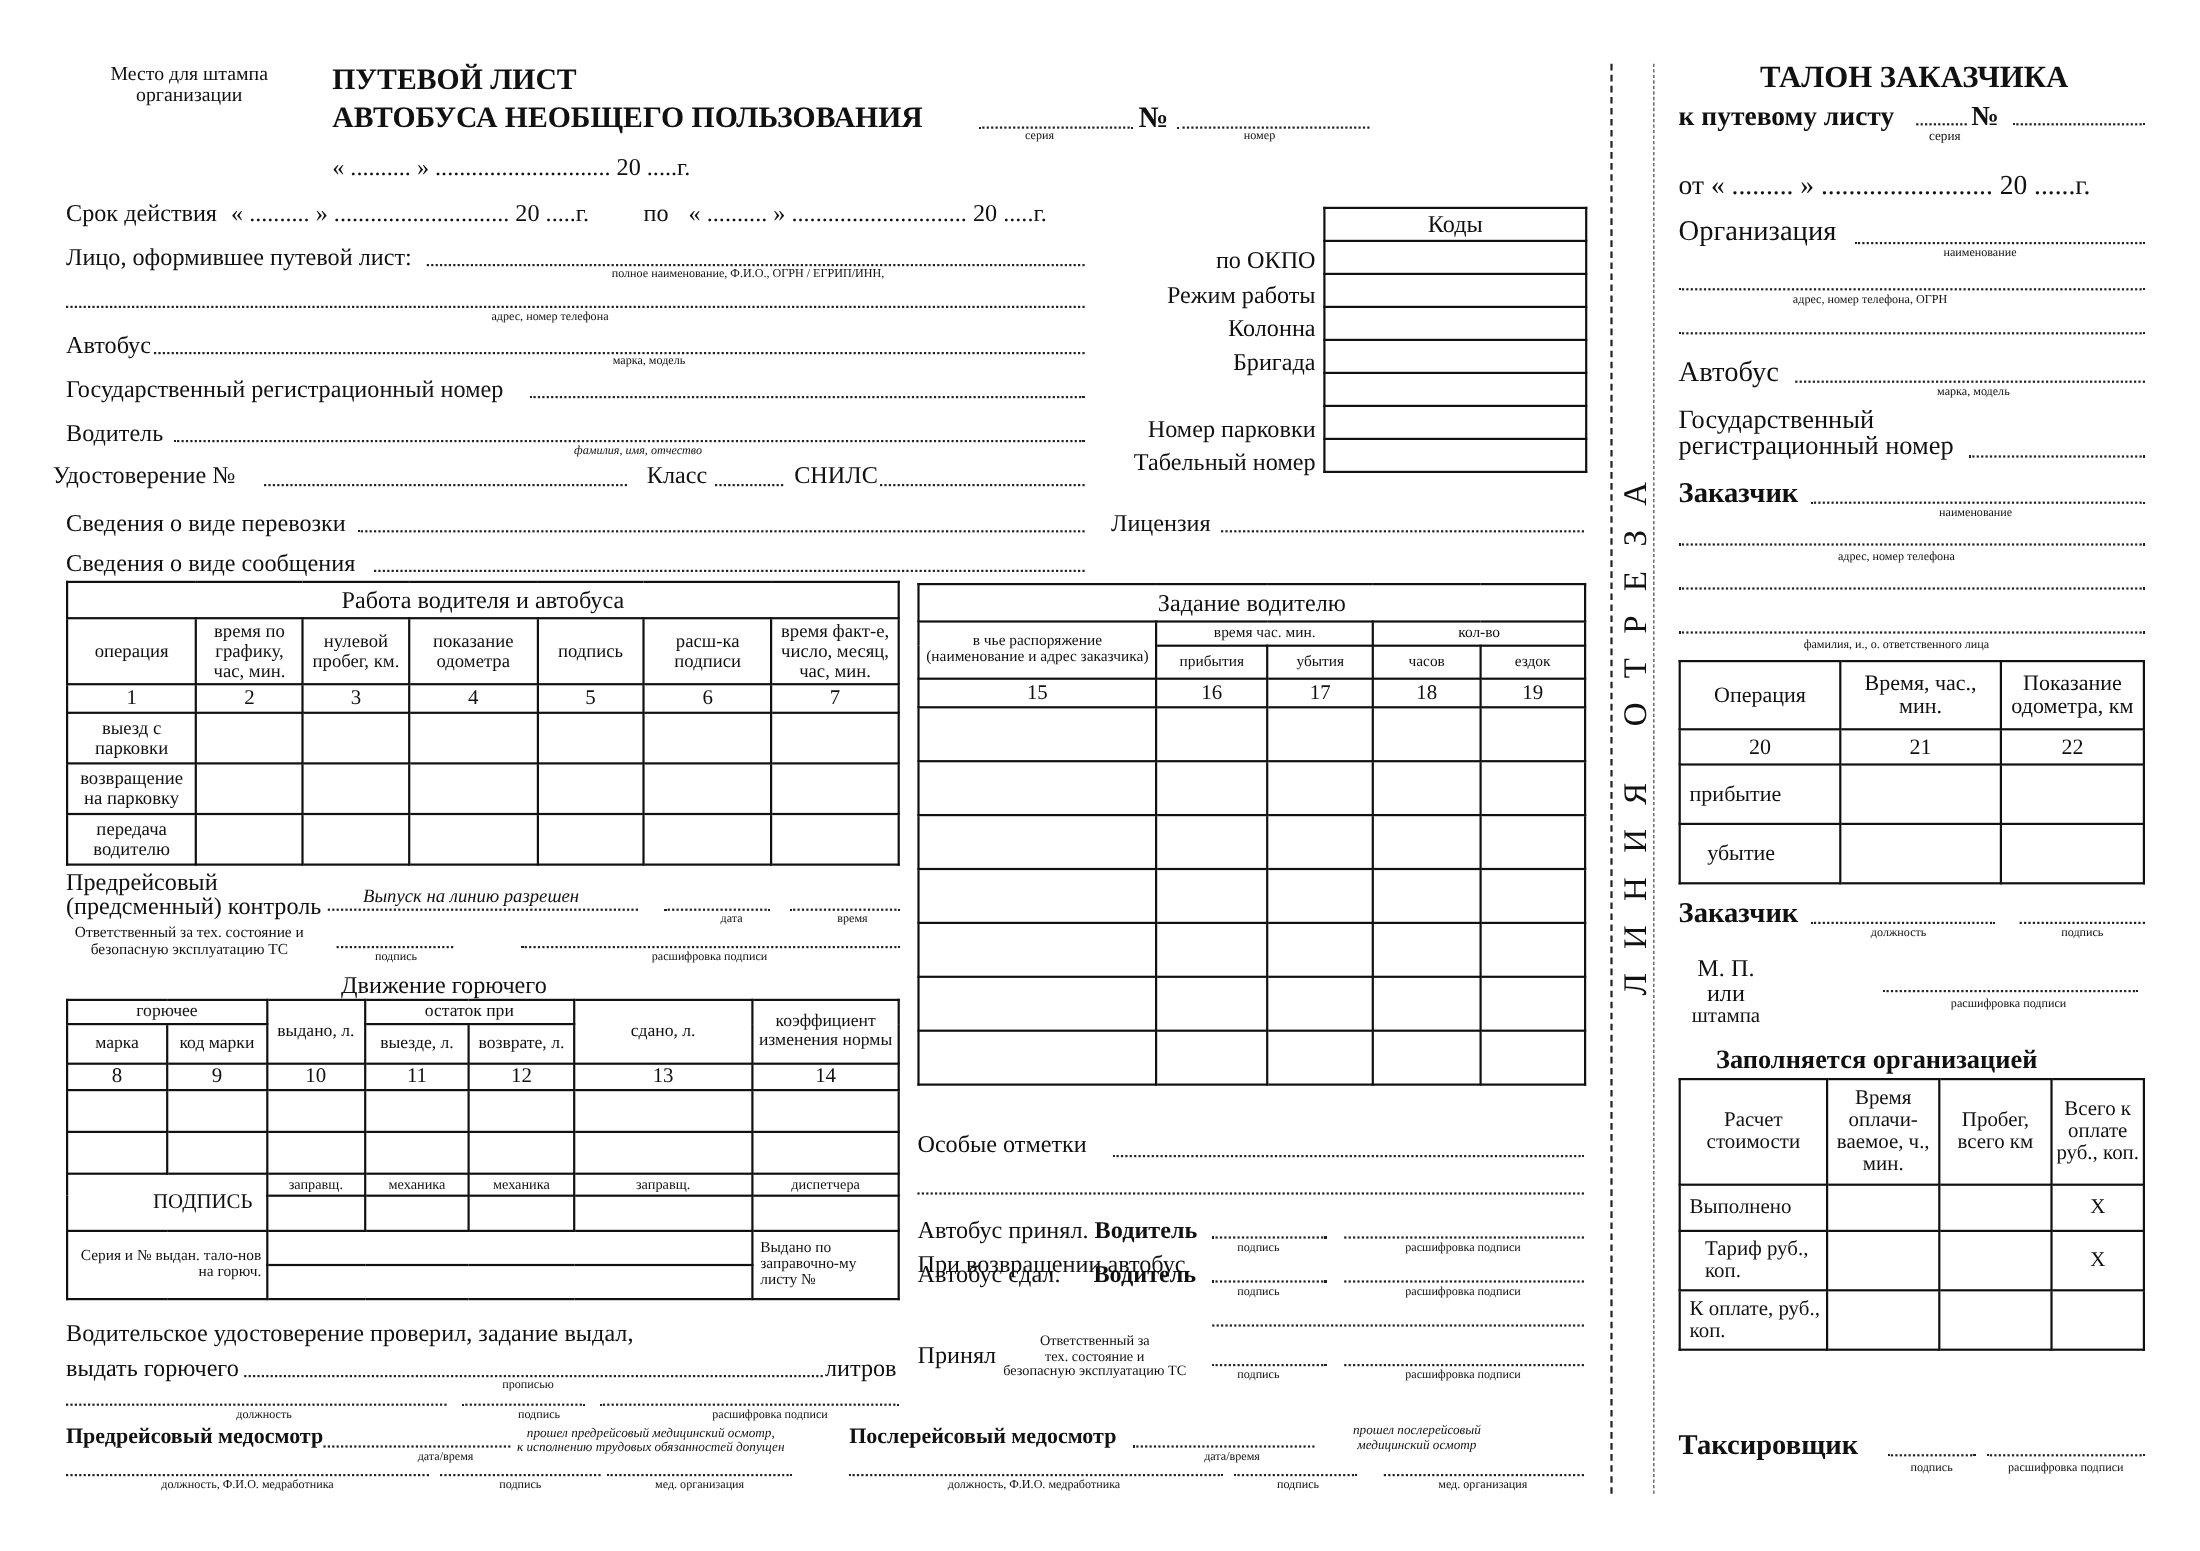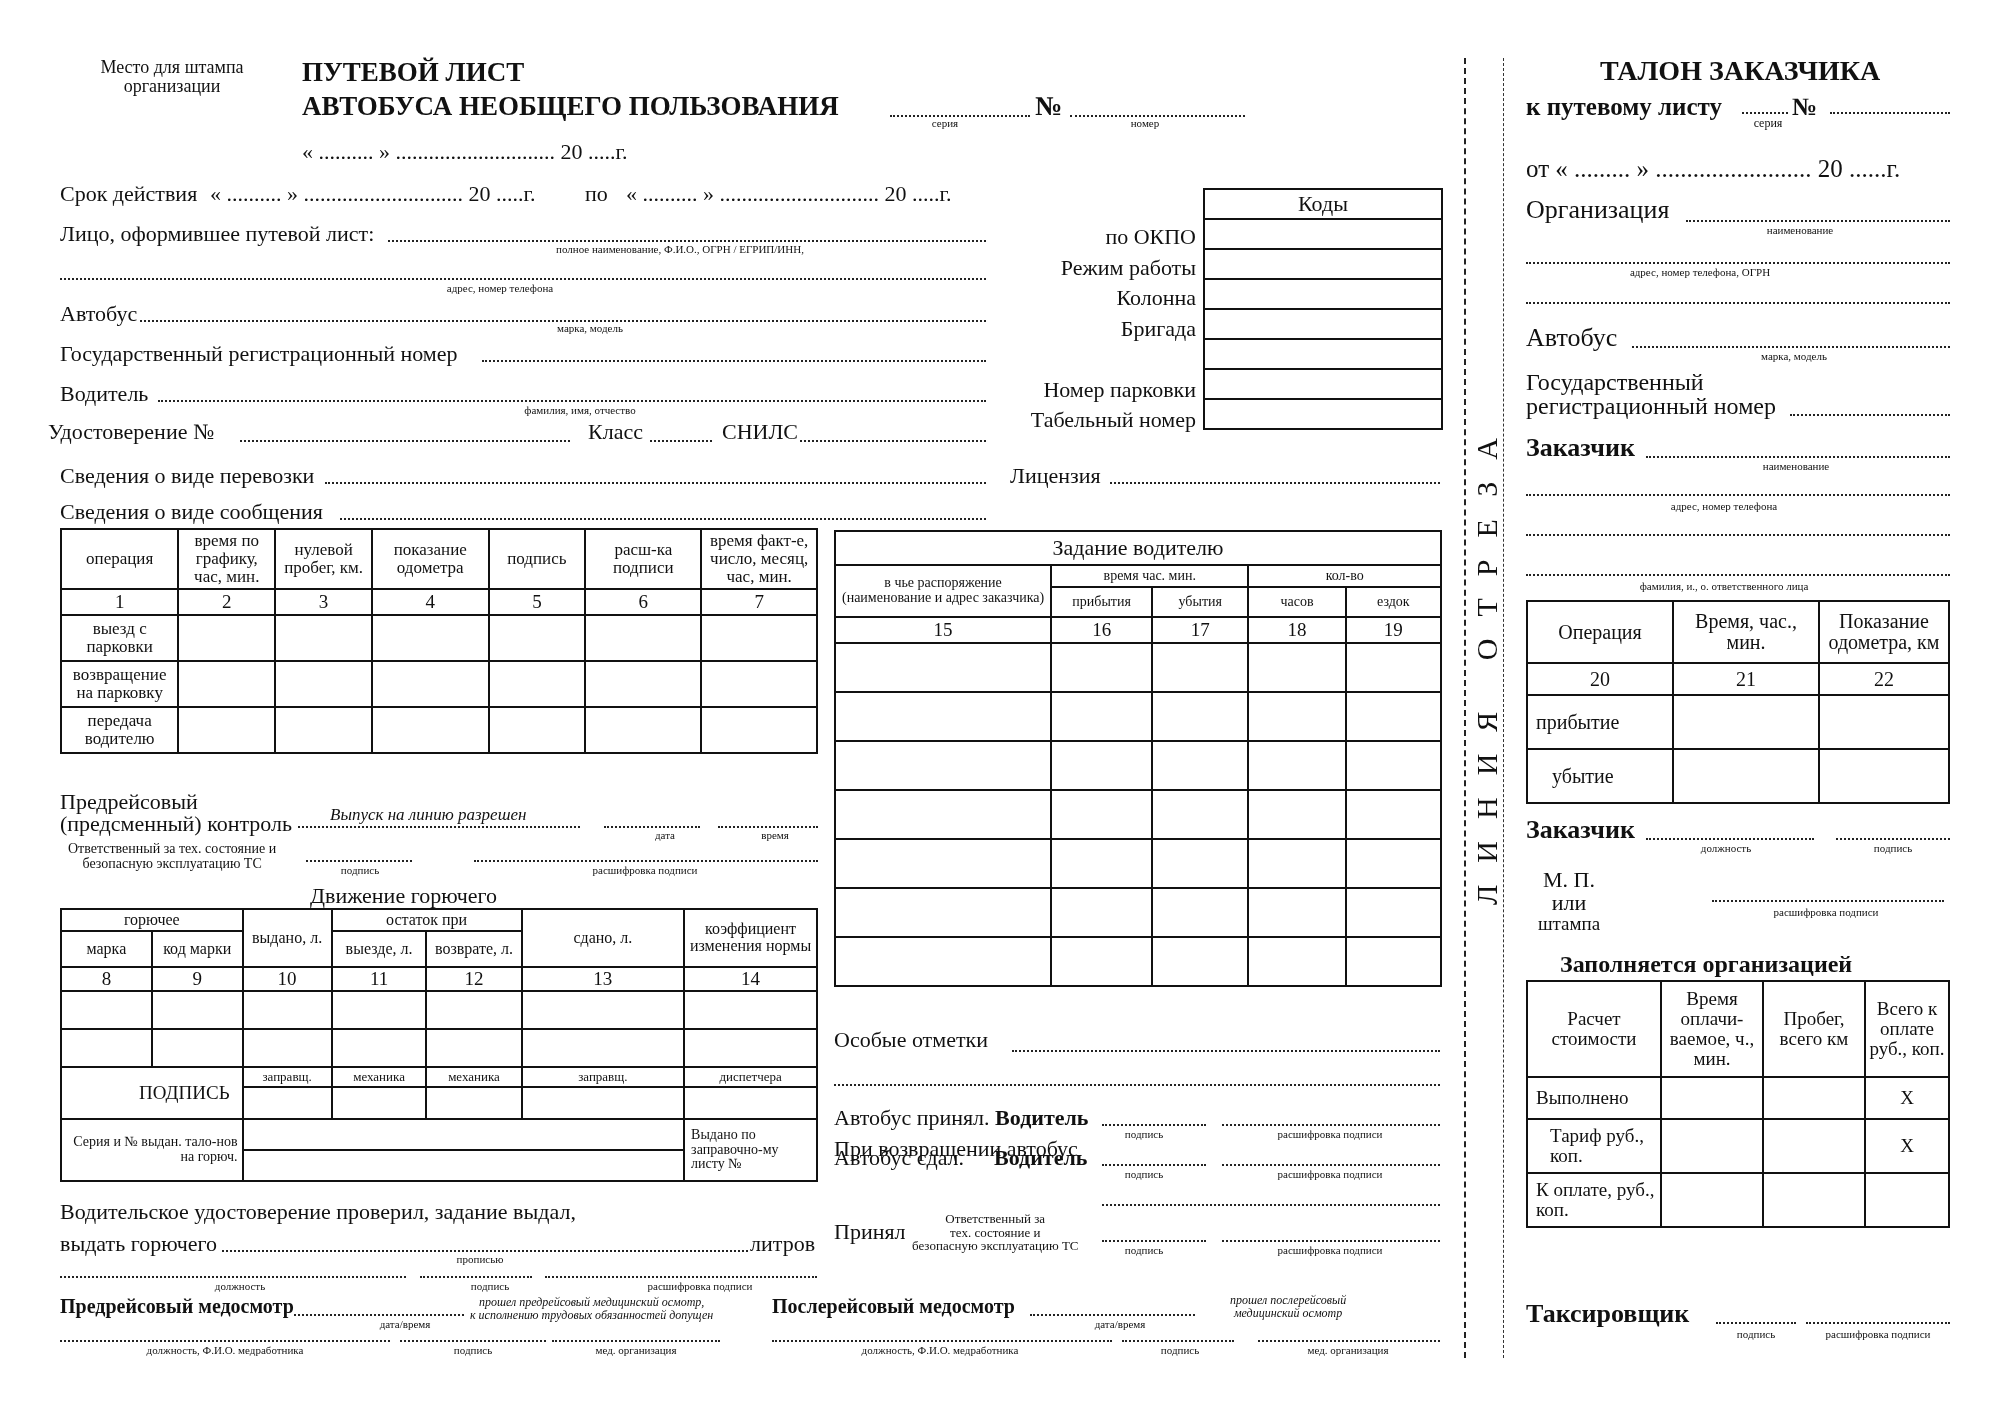--- a/index.html
+++ b/index.html
@@ -46,21 +46,21 @@
 
 <div class="t lbl" style="left:60px;top:302px;">Автобус</div>
 <div class="dots" style="left:140px;top:320px;width:846px;"></div>
 <div class="cap" style="left:590px;top:322px;">марка, модель</div>
 
 <div class="t lbl" style="left:60px;top:342px;">Государственный регистрационный номер</div>
 <div class="dots" style="left:482px;top:360px;width:504px;"></div>
 
 <div class="t lbl" style="left:60px;top:382px;">Водитель</div>
 <div class="dots" style="left:158px;top:400px;width:828px;"></div>
-<div class="cap" style="left:580px;top:404px;">фамилия, имя, отчество</div>
+<div class="cap" style="left:580px;top:404px;font-style:italic;">фамилия, имя, отчество</div>
 
 <div class="t lbl" style="left:48px;top:420px;">Удостоверение №</div>
 <div class="dots" style="left:240px;top:440px;width:330px;"></div>
 <div class="t lbl" style="left:588px;top:420px;">Класс</div>
 <div class="dots" style="left:650px;top:440px;width:62px;"></div>
 <div class="t lbl" style="left:722px;top:420px;">СНИЛС</div>
 <div class="dots" style="left:800px;top:440px;width:186px;"></div>
 
 <div class="t lbl" style="left:60px;top:464px;">Сведения о виде перевозки</div>
 <div class="dots" style="left:325px;top:482px;width:661px;"></div>
@@ -102,20 +102,23 @@
   <div>Бригада</div>
   <div style="height:30.5px"></div>
   <div>Номер парковки</div>
   <div>Табельный номер</div>
 </div>
 <div class="t lbl" style="left:1010px;top:464px;">Лицензия</div>
 <div class="dots" style="left:1110px;top:482px;width:330px;"></div>
 
 <table class="grid" style="left:60px;top:528px;width:758px;font-size:17px;">
   <tbody>
+      <tr style="height:33px;">
+        <td colspan="7" class="lbl">Работа водителя и автобуса</td>
+      </tr>
   <tr style="height:60px;">
     <td style="width:112px">операция</td>
     <td style="width:92px">время по графику, час, мин.</td>
     <td style="width:92px">нулевой пробег, км.</td>
     <td style="width:112px">показание одометра</td>
     <td style="width:92px">подпись</td>
     <td style="width:112px">расш-ка подписи</td>
     <td style="width:112px">время факт-е, число, месяц, час, мин.</td>
   </tr>
   <tr style="height:26px;font-size:19px;">

